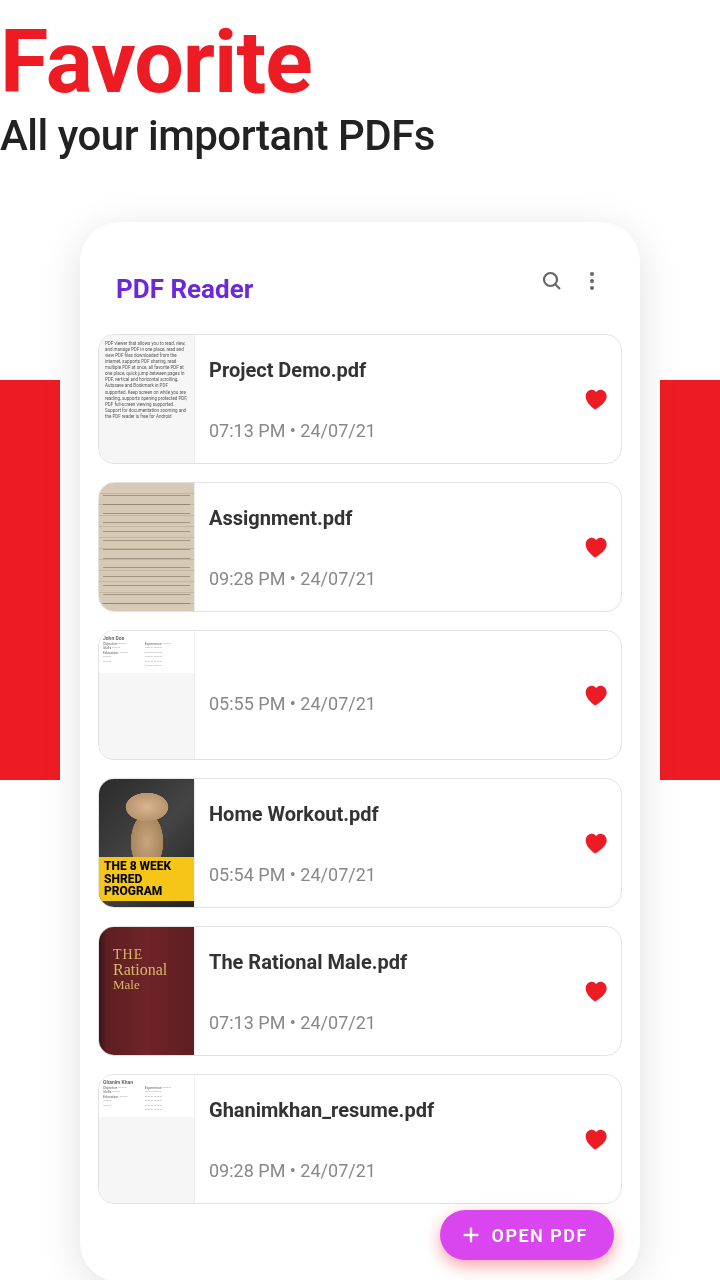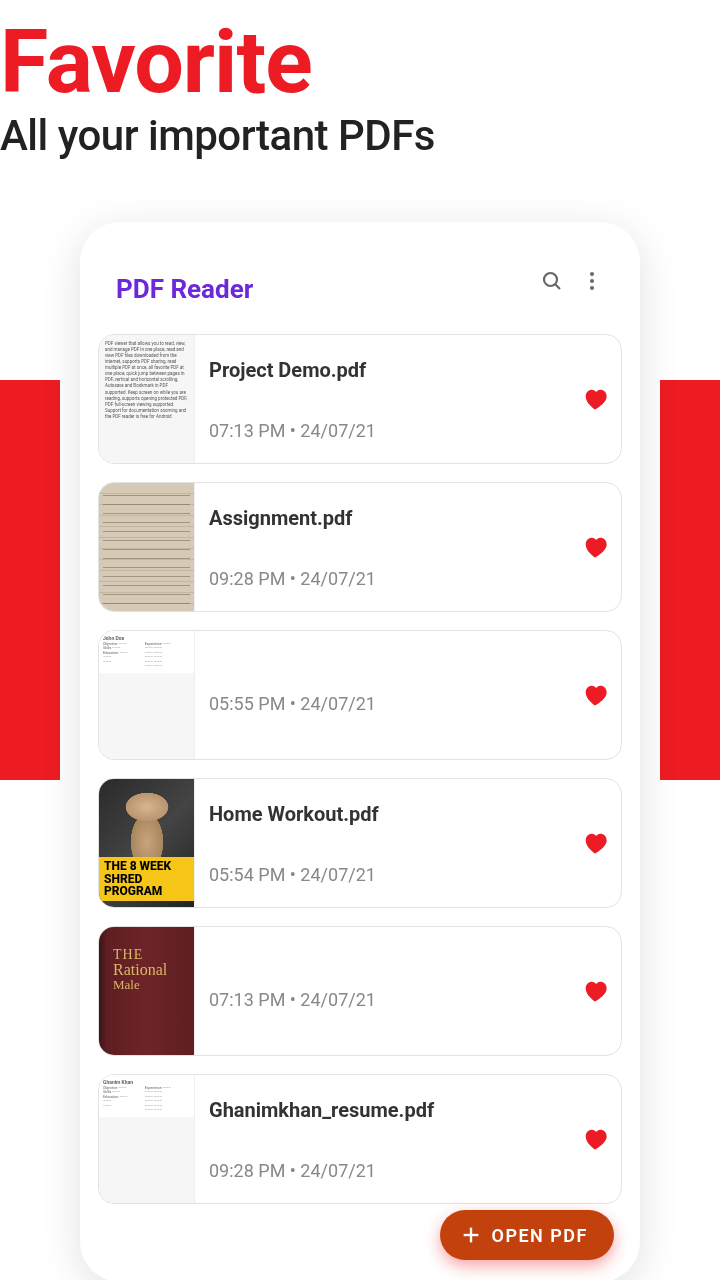--- a/index.html
+++ b/index.html
@@ -175,21 +175,21 @@
     justify-content: center;
     color: #ed1c24;
     cursor: pointer;
   }
   .heart svg { width: 28px; height: 28px; }
 
   .fab {
     position: absolute;
     right: 26px;
     bottom: 22px;
-    background: #c2410c;
+    background: #d946ef;
     color: #fff;
     border-radius: 999px;
     padding: 14px 26px 14px 20px;
     display: flex;
     align-items: center;
     gap: 10px;
     font-size: 18px;
     font-weight: 600;
     letter-spacing: 1.5px;
     box-shadow: 0 6px 16px rgba(237,28,36,0.4);
@@ -289,20 +289,21 @@
       </div>
     </div>
 
     <div class="card">
       <div class="thumb thumb-book">
         <div class="t1">THE</div>
         <div class="t2">Rational</div>
         <div class="t3">Male</div>
       </div>
       <div class="card-body">
+        <div class="file-name">The Rational Male.pdf</div>
         <div class="file-meta">07:13 PM • 24/07/21</div>
       </div>
       <div class="heart">
         <svg viewBox="0 0 24 24" fill="currentColor">
             <path d="M12 21s-8-5.3-8-11.2C4 6.3 6.6 4 9.4 4c1.6 0 2.9.9 3.6 2 .7-1.1 2-2 3.6-2C19.4 4 22 6.3 22 9.8 22 15.7 12 21 12 21z"></path>
           </svg>
       </div>
     </div>
 
     <div class="card">

